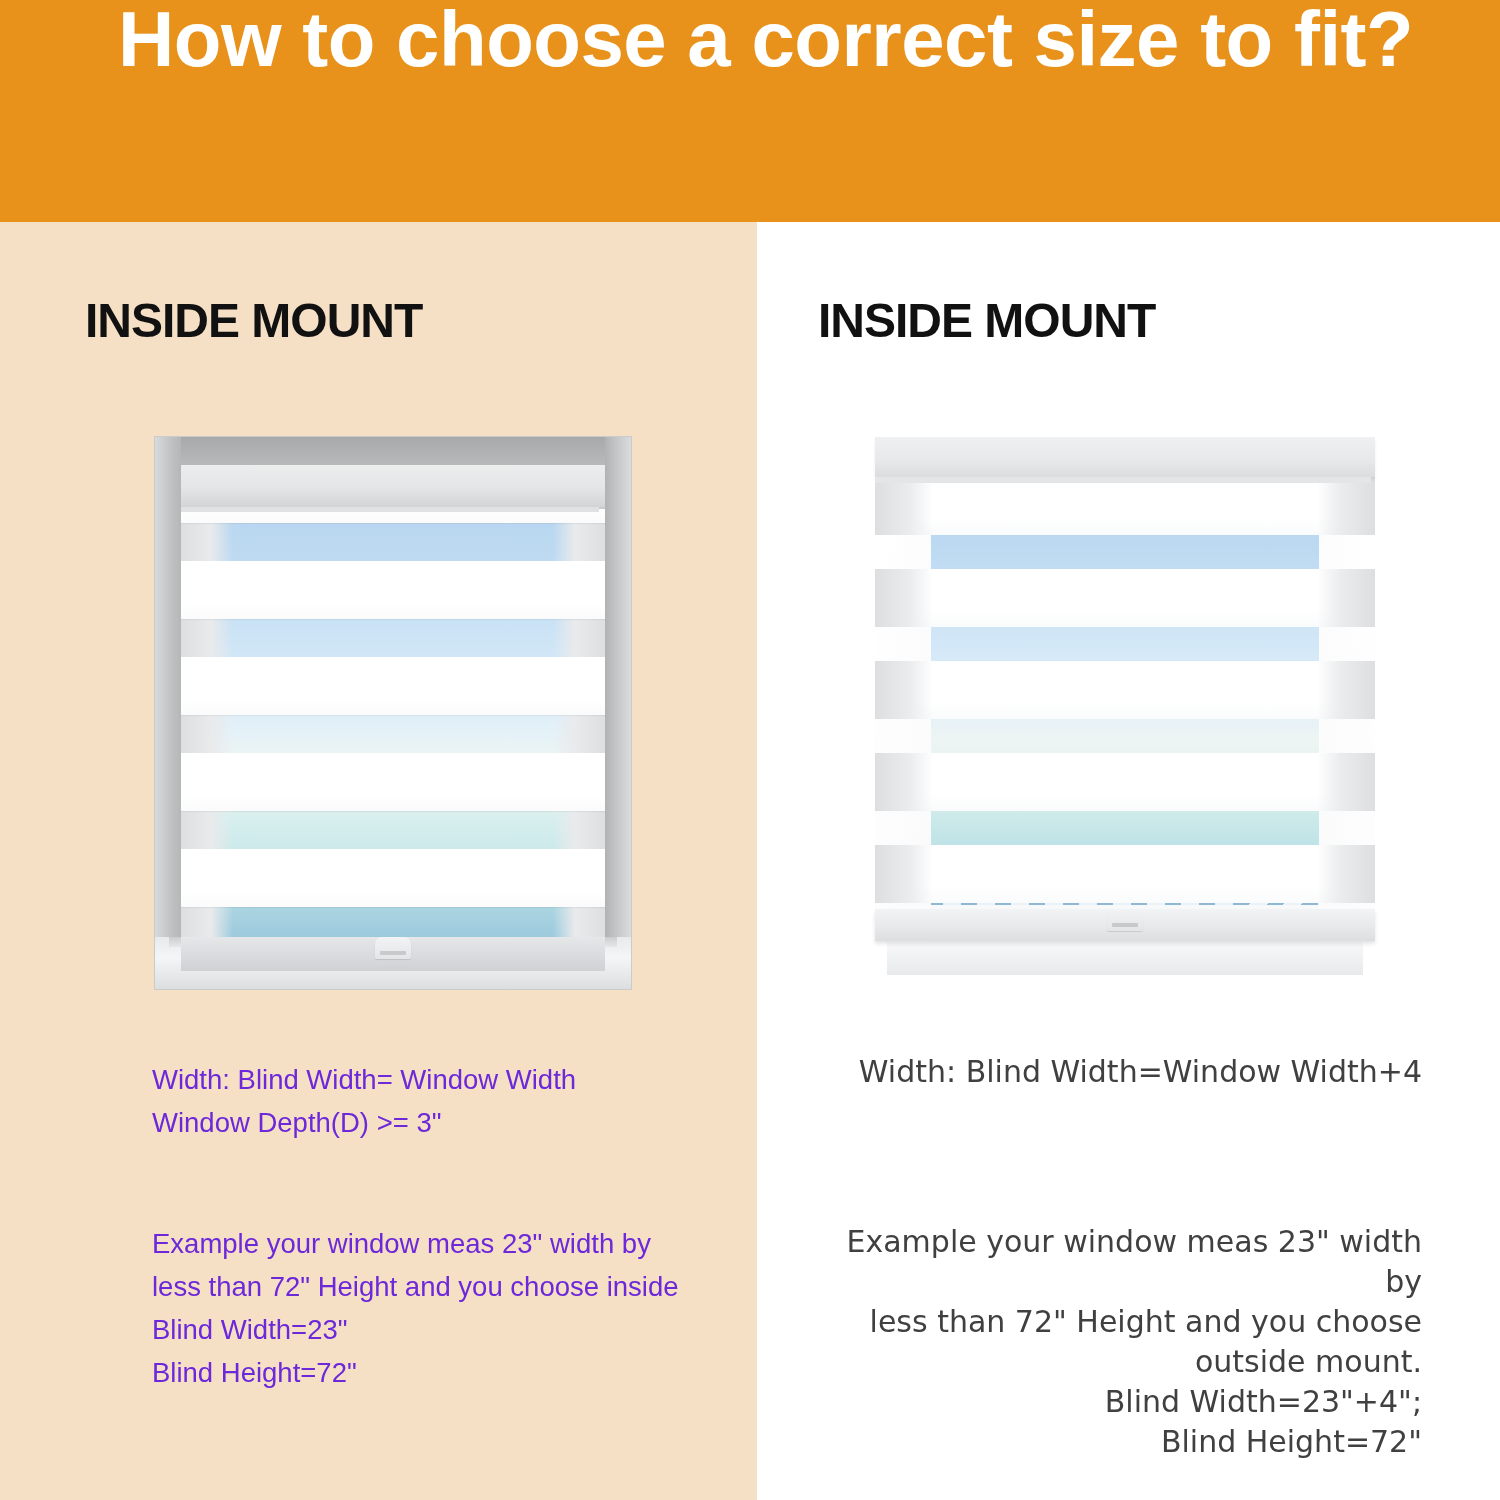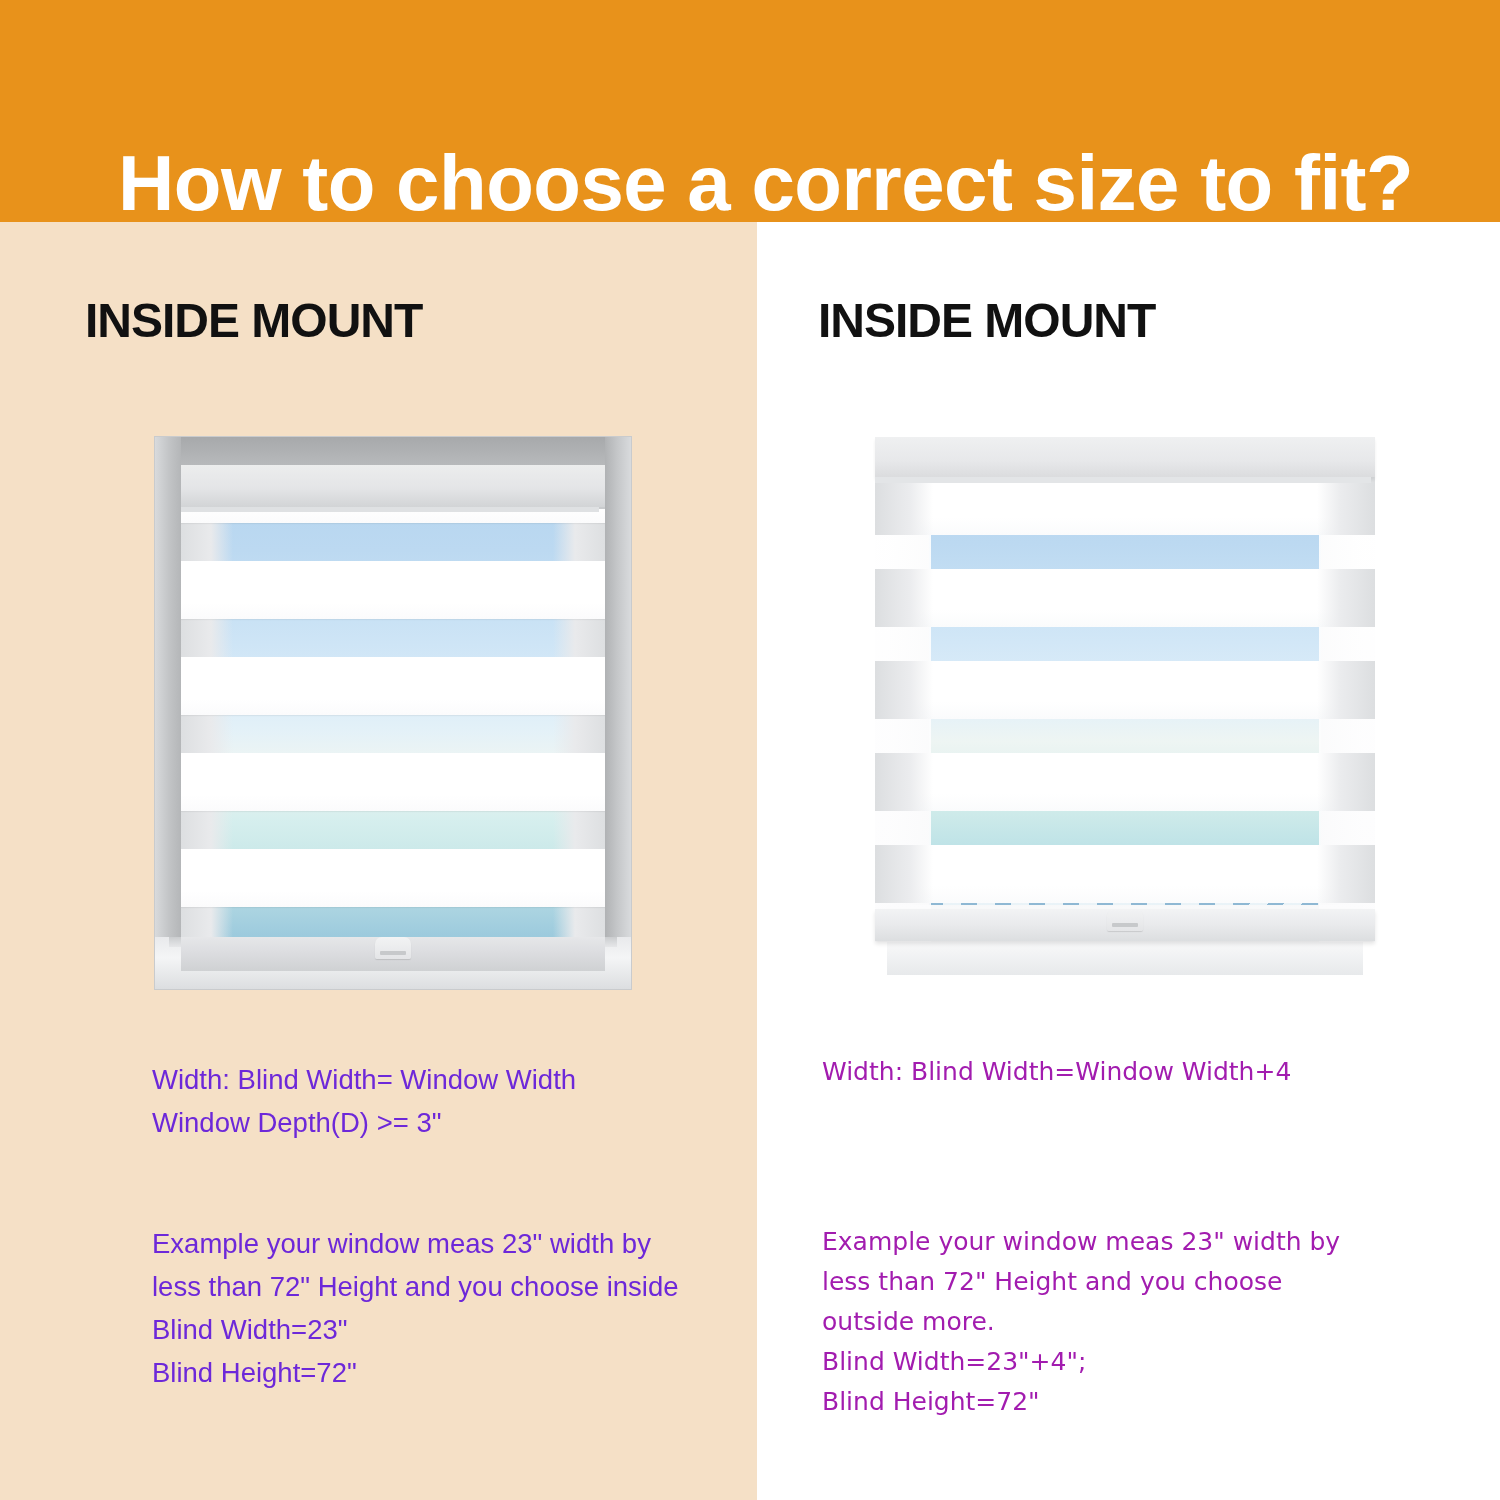--- a/index.html
+++ b/index.html
@@ -8,21 +8,21 @@
     background:#ffffff;
     font-family:"Liberation Sans", sans-serif;
     overflow:hidden;
   }
   .page{position:relative;width:1500px;height:1500px;background:#ffffff;}
 
   
   .header{
     position:absolute;left:0;top:0;width:1500px;height:222px;
     background:#e8921b;
-    display:flex;align-items:flex-end;
+    display:flex;align-items:flex-start;
   }
   .header-title{
     margin-left:118px;
     color:#ffffff;
     font-family:"Liberation Sans", sans-serif;
     font-weight:bold;
     font-size:78px;
     letter-spacing:-0.5px;
     line-height:1;
     white-space:nowrap;
@@ -57,22 +57,23 @@
   .tb-left{
     left:152px;width:575px;
     font-family:"Liberation Sans", sans-serif;
     font-size:27.5px;line-height:43px;
   }
   .tb-left.b1{top:1058px;}
   .tb-left.b2{top:1222px;}
   .tb-right{
     left:822px;width:600px;
     font-family:"DejaVu Sans", sans-serif;
-    font-size:25px;line-height:40px;
-    color:#a21caf;
+    font-size:30px;line-height:40px;
+    color:#404040;
+    text-align:right;
   }
   .tb-right.b1{top:1052px;}
   .tb-right.b2{top:1222px;}
 
   
   .win-inside{
     position:absolute;left:155px;top:437px;width:476px;height:552px;
   }
   
   .wi-frame{
@@ -375,18 +376,18 @@
       </div>
     </div>
   </div>
 
   <div class="textblock tb-right b1">
     <p>Width: Blind Width=Window Width+4</p>
   </div>
   <div class="textblock tb-right b2">
     <p>Example your window meas 23" width by</p>
     <p>less than 72" Height and you choose</p>
-    <p>outside more.</p>
+    <p>outside mount.</p>
     <p>Blind Width=23"+4";</p>
     <p>Blind Height=72"</p>
   </div>
 
 </div>
 
 </body></html>

